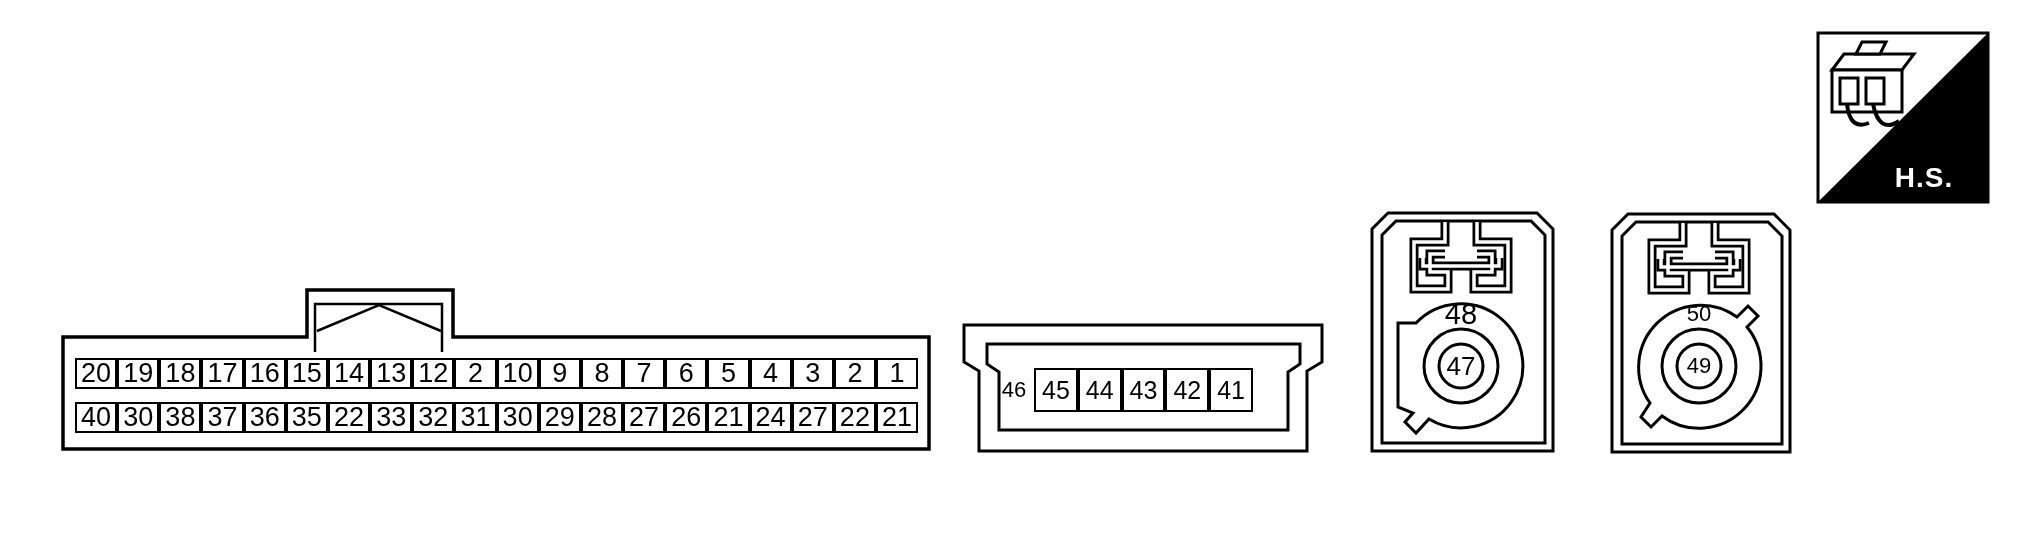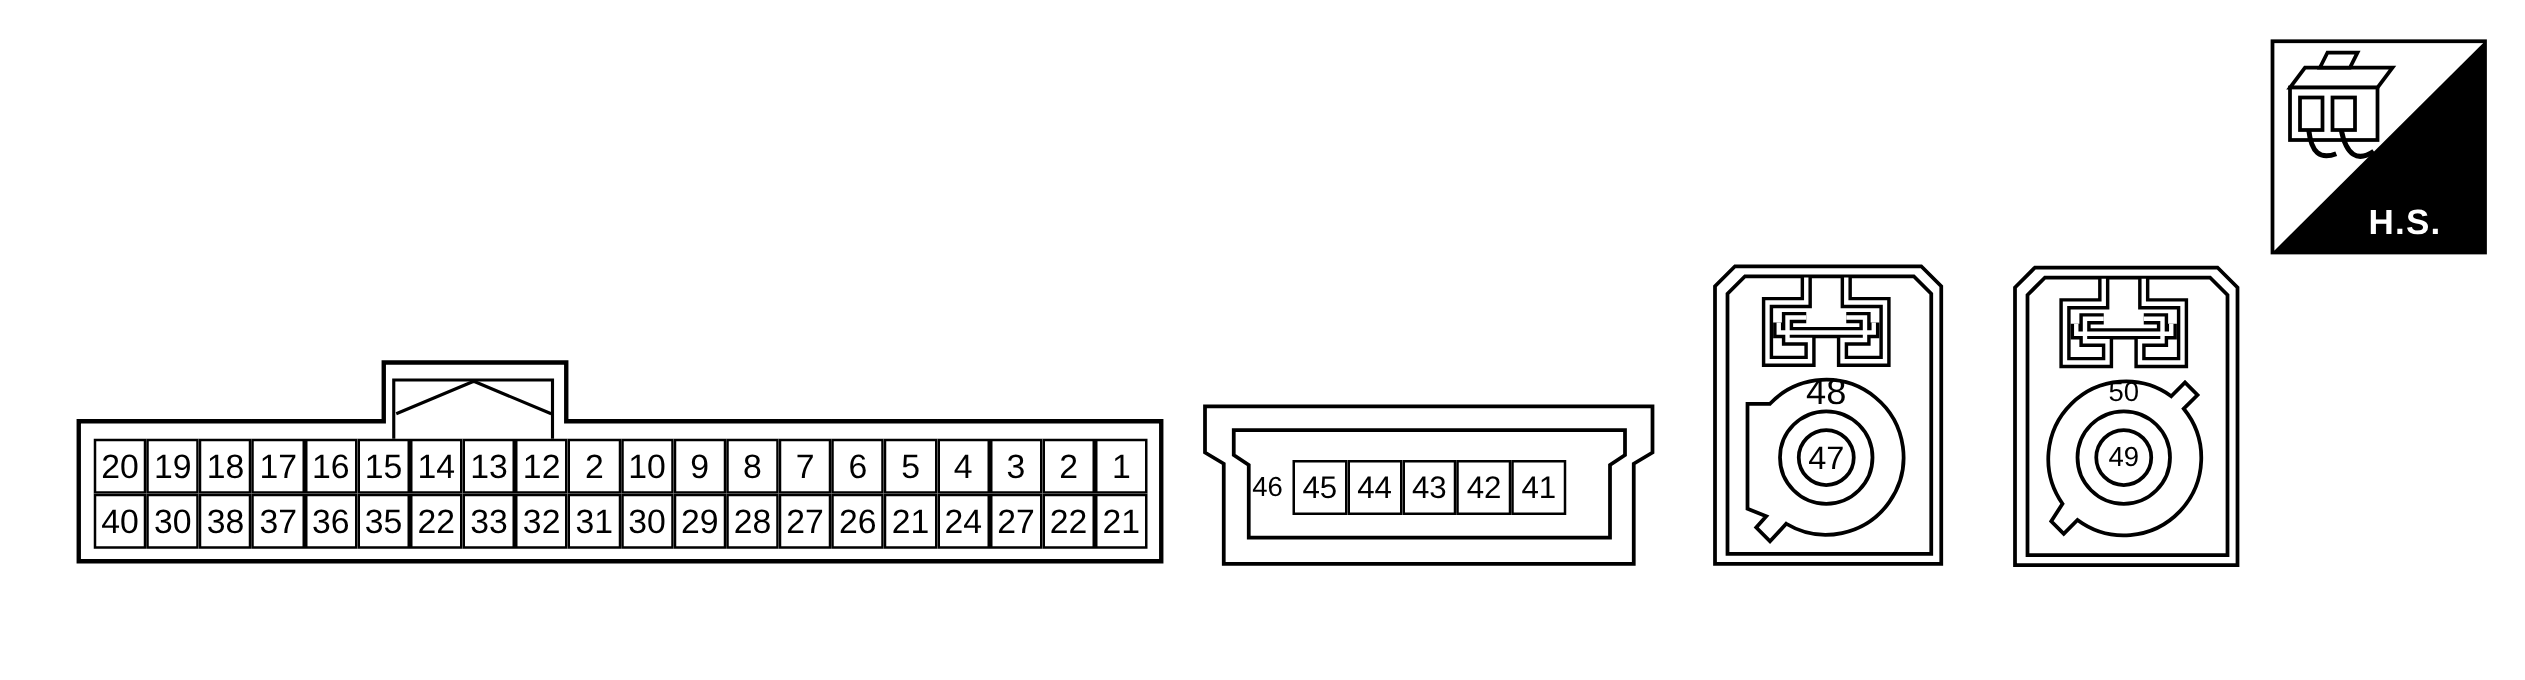--- a/index.html
+++ b/index.html
@@ -6,21 +6,21 @@
   .canvas {
     position:relative; width:2020px; height:544px; background:#fff;
     font-family:"Liberation Sans", sans-serif; color:#000; overflow:hidden;
   }
   .canvas * { box-sizing:border-box; }
   svg.lines { position:absolute; left:0; top:0; }
 
   
   .grid-main { position:absolute; left:75px; top:351px; width:843px; height:88px;
                display:flex; flex-direction:column; }
-  .grid-row { display:flex; flex:1 1 0; }
+  .grid-row { display:flex; flex:1 1 0;align-items:center; }
   .cell {
     flex:1 1 0; border:2px solid #000; background:#fff;
     display:flex; align-items:center; justify-content:center;
     font-size:27px; line-height:1;
   }
   
   .grid-mid { position:absolute; left:1034px; top:368px; width:219px; height:44px;
               display:flex; }
   .grid-mid .cell { font-size:25px; }
 

